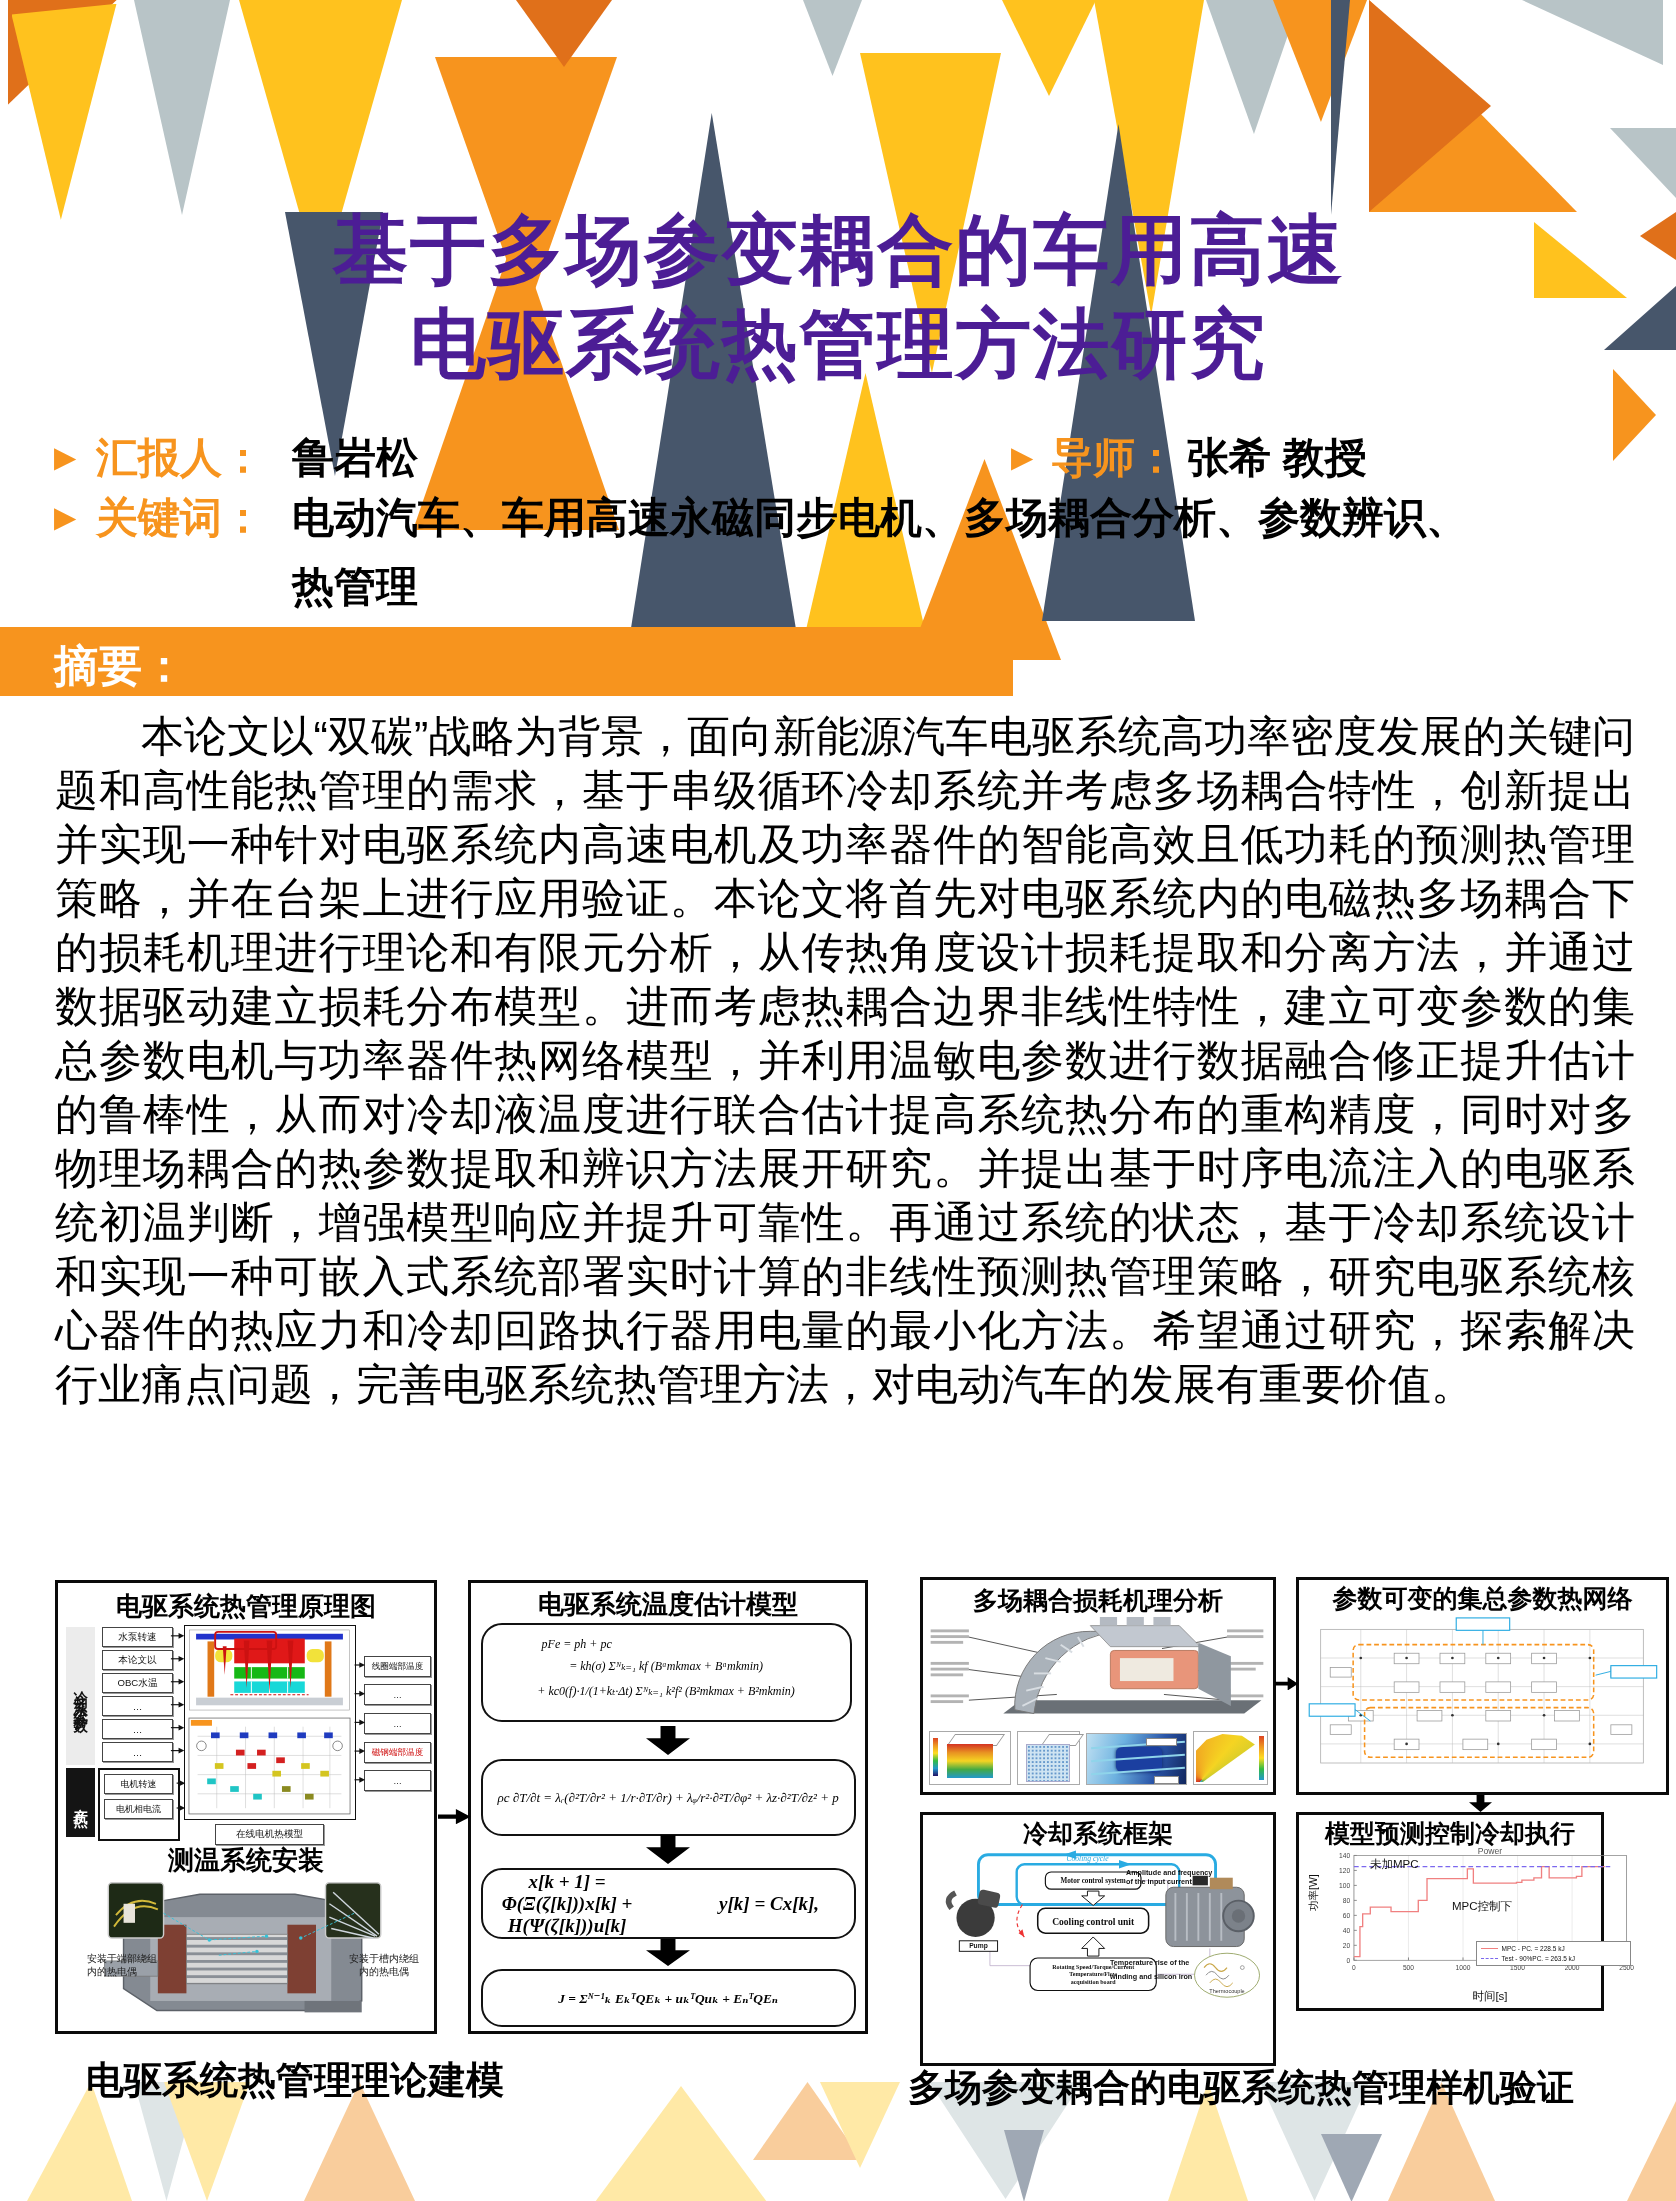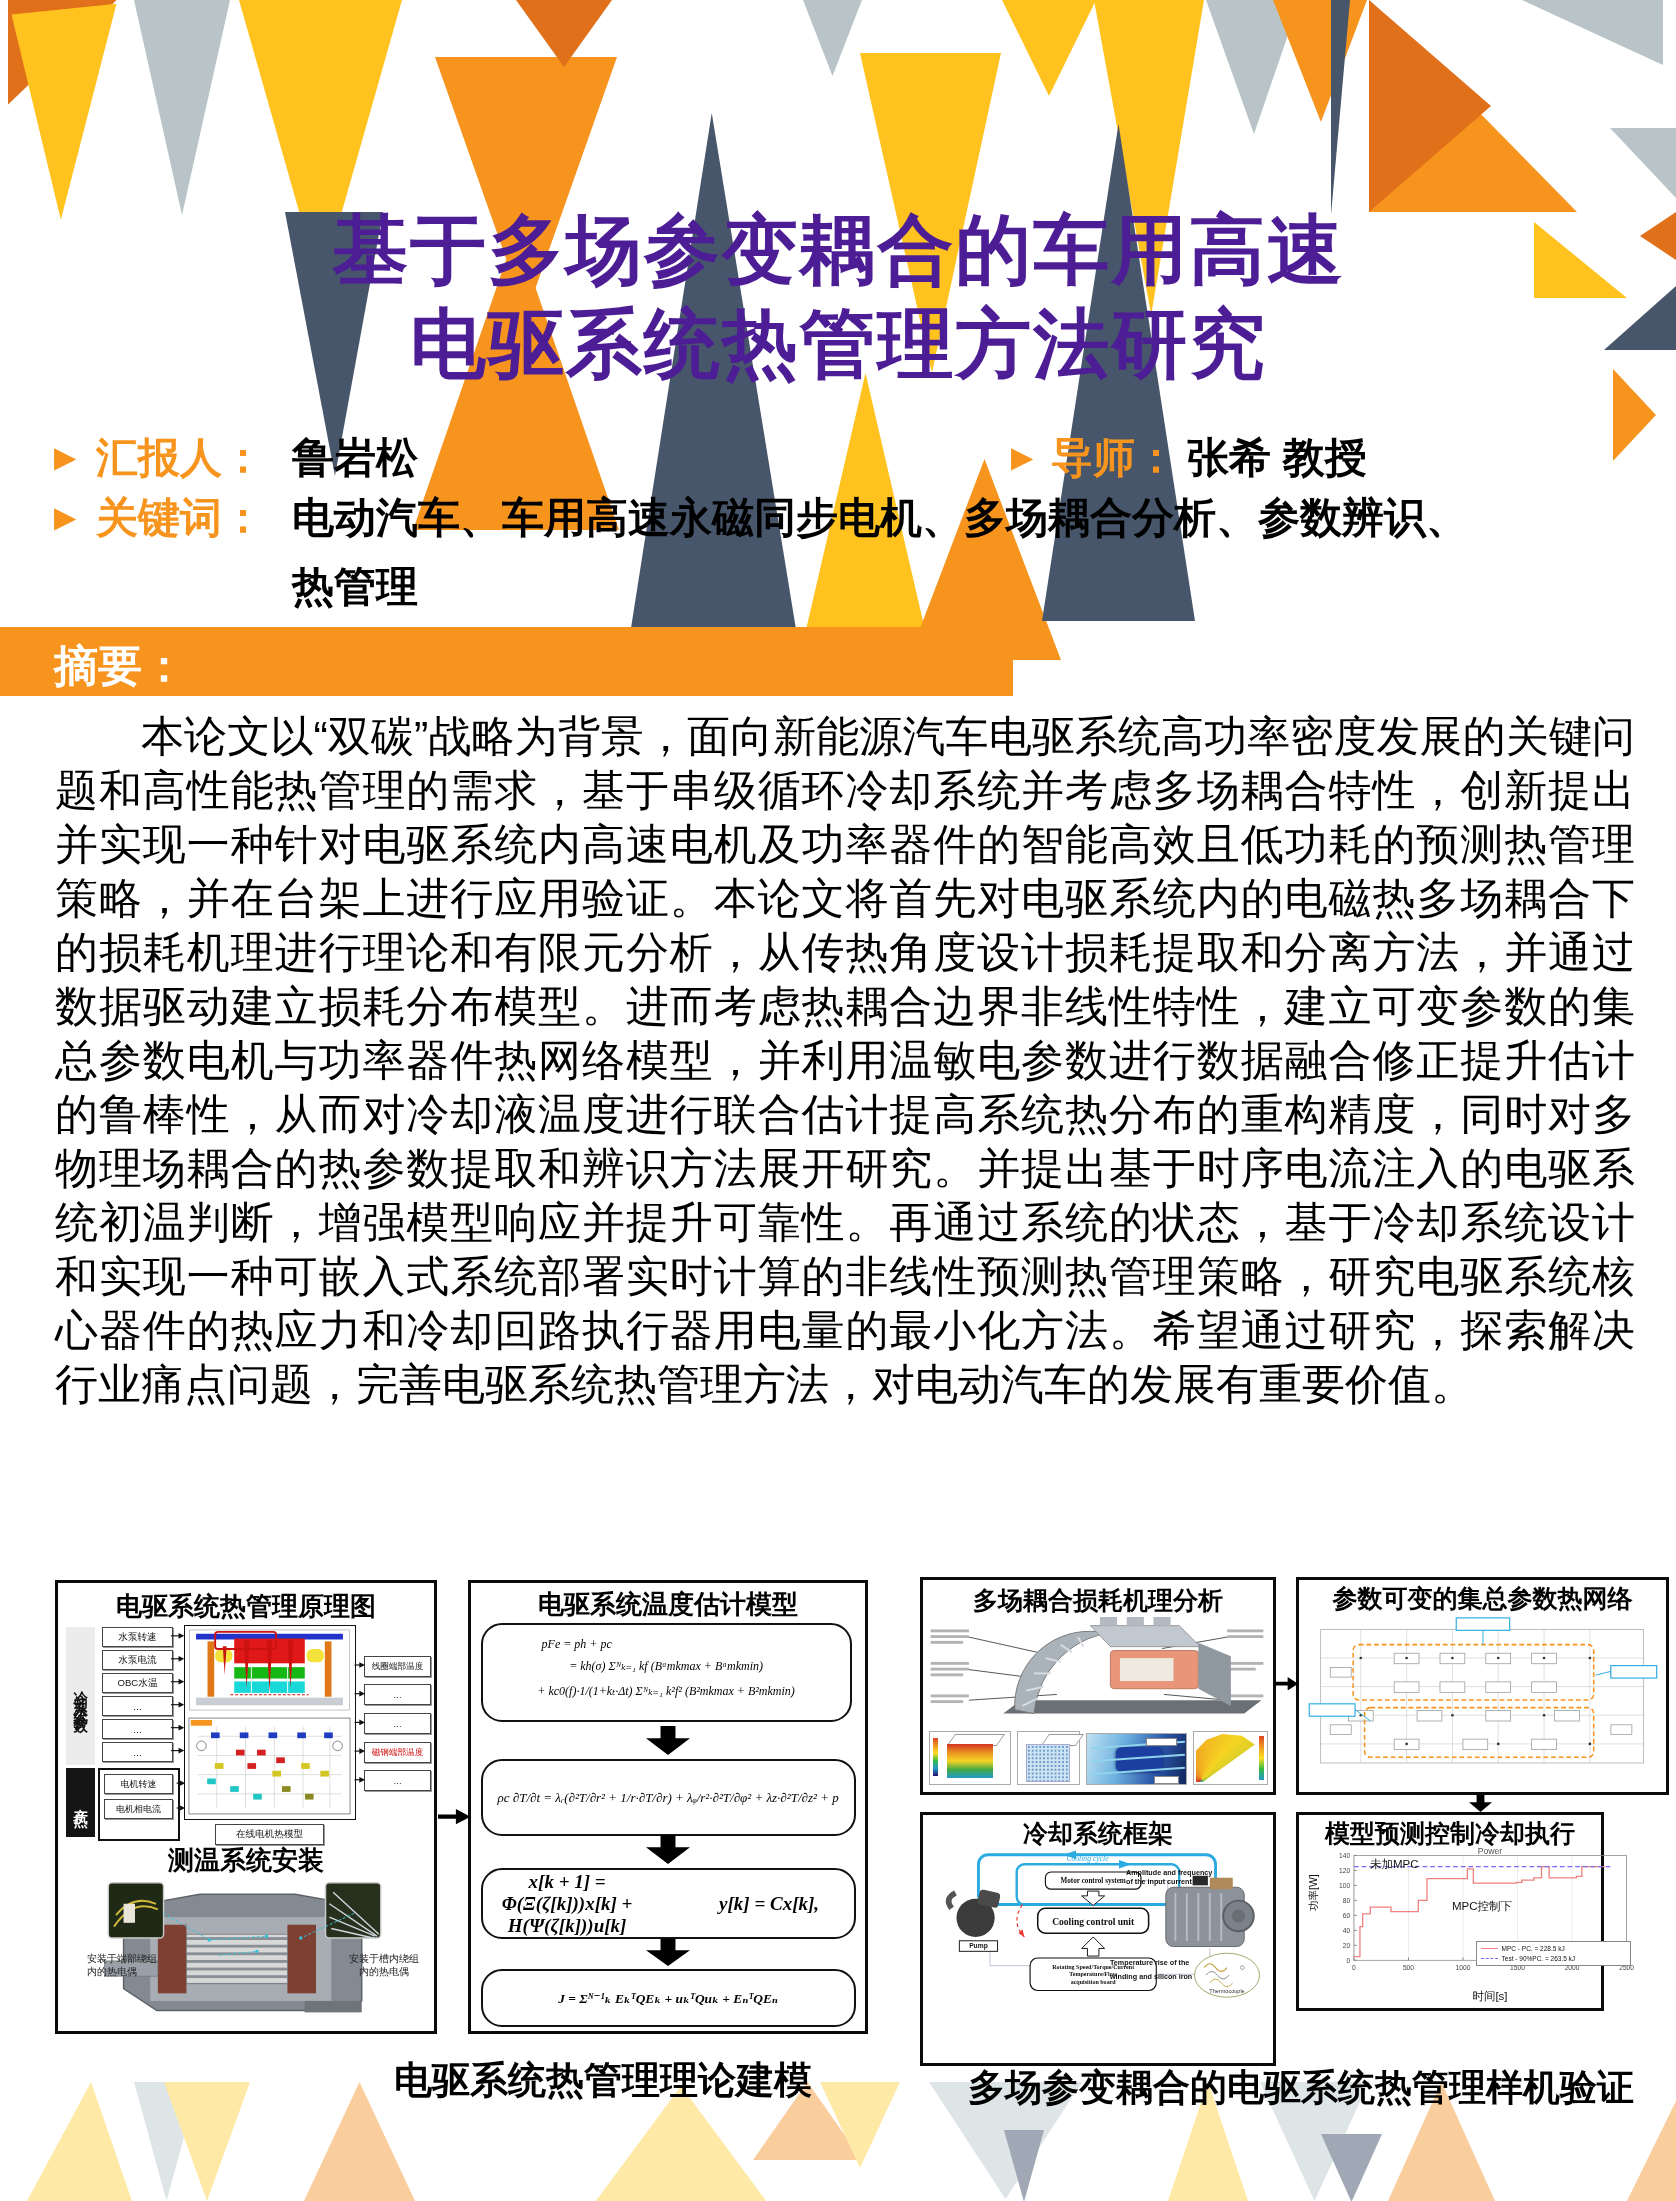--- a/index.html
+++ b/index.html
@@ -25,21 +25,21 @@
           align-items:center;justify-content:center;box-shadow:1px 1px 0 #999;}
   .vlabel{position:absolute;writing-mode:vertical-rl;text-orientation:upright;display:flex;align-items:center;
           justify-content:center;font-weight:900;letter-spacing:5.7px;}
   .eqbox{position:absolute;border:2.4px solid #111;border-radius:21px;background:#fff;
          font-family:"Liberation Serif","DejaVu Serif",serif;font-style:italic;color:#000;}
   .eqline{width:100%;text-align:center;}
   .downArrow{position:absolute;background:#000;
              clip-path:polygon(33% 0,67% 0,67% 42%,100% 42%,50% 100%,0 42%,33% 42%);}
   .rightArrow{position:absolute;background:#000;
               clip-path:polygon(0 36%,55% 36%,55% 0,100% 50%,55% 100%,55% 64%,0 64%);}
-  .caption{position:absolute;text-align:right;font-weight:900;color:#000;z-index:2;}
+  .caption{position:absolute;text-align:left;font-weight:900;color:#000;z-index:2;}
   .preline{white-space:pre-line;}
   .legendBox{position:absolute;border:1px solid #888;background:#fff;z-index:4;padding:1.9px 3.8px;}
   .legendRow{display:flex;align-items:center;height:9.6px;}
   .legendSwatch{width:17px;margin-right:3.8px;}
   .annot{position:absolute;font-size:11.5px;color:#111;z-index:4;font-weight:500;}
   .thumb{position:absolute;border:1px solid #aaa;box-sizing:border-box;}
 </style>
 </head>
 <body>
 
@@ -95,21 +95,21 @@
   <div class="abstractBar">
     <span>摘要：</span>
   </div>
   <div class="abstractBody">本论文以“双碳”战略为背景，面向新能源汽车电驱系统高功率密度发展的关键问题和高性能热管理的需求，基于串级循环冷却系统并考虑多场耦合特性，创新提出并实现一种针对电驱系统内高速电机及功率器件的智能高效且低功耗的预测热管理策略，并在台架上进行应用验证。本论文将首先对电驱系统内的电磁热多场耦合下的损耗机理进行理论和有限元分析，从传热角度设计损耗提取和分离方法，并通过数据驱动建立损耗分布模型。进而考虑热耦合边界非线性特性，建立可变参数的集总参数电机与功率器件热网络模型，并利用温敏电参数进行数据融合修正提升估计的鲁棒性，从而对冷却液温度进行联合估计提高系统热分布的重构精度，同时对多物理场耦合的热参数提取和辨识方法展开研究。并提出基于时序电流注入的电驱系统初温判断，增强模型响应并提升可靠性。再通过系统的状态，基于冷却系统设计和实现一种可嵌入式系统部署实时计算的非线性预测热管理策略，研究电驱系统核心器件的热应力和冷却回路执行器用电量的最小化方法。希望通过研究，探索解决行业痛点问题，完善电驱系统热管理方法，对电动汽车的发展有重要价值。</div>
 
   <div class="panel" style="left:55px;top:1580px;width:382px;height:454px;">
     <div class="ptitle" style="top:5.7px;font-size:26px;">电驱系统热管理原理图</div>
 
     <div class="vlabel" style="left:7.6px;top:44px;width:29px;height:138px;background:#ececec;font-size:14.3px;">冷却系统参数</div>
     <div class="smallbox" style="left:44px;top:44px;width:69px;height:18px;">水泵转速</div>
-    <div class="smallbox" style="left:44px;top:67px;width:69px;height:18px;">水泵电流</div>
+    <div class="smallbox" style="left:44px;top:67px;width:69px;height:18px;">本论文以</div>
     <div class="smallbox" style="left:44px;top:90px;width:69px;height:18px;">OBC水温</div>
     <div class="smallbox" style="left:44px;top:113px;width:69px;height:18px;">…</div>
     <div class="smallbox" style="left:44px;top:136px;width:69px;height:18px;">…</div>
     <div class="smallbox" style="left:44px;top:159px;width:69px;height:18px;">…</div>
 
     <div class="vlabel" style="left:7.6px;top:185px;width:29px;height:69px;background:#141414;color:#fff;font-size:14.3px;">产热</div>
     <div class="abs" style="left:40px;top:185px;width:78px;height:69px;border:2.4px solid #111;"></div>
     <div class="smallbox" style="left:46px;top:191px;width:67px;height:18px;font-size:9px;">电机转速</div>
     <div class="smallbox" style="left:46px;top:216px;width:67px;height:18px;font-size:9px;">电机相电流</div>
 

